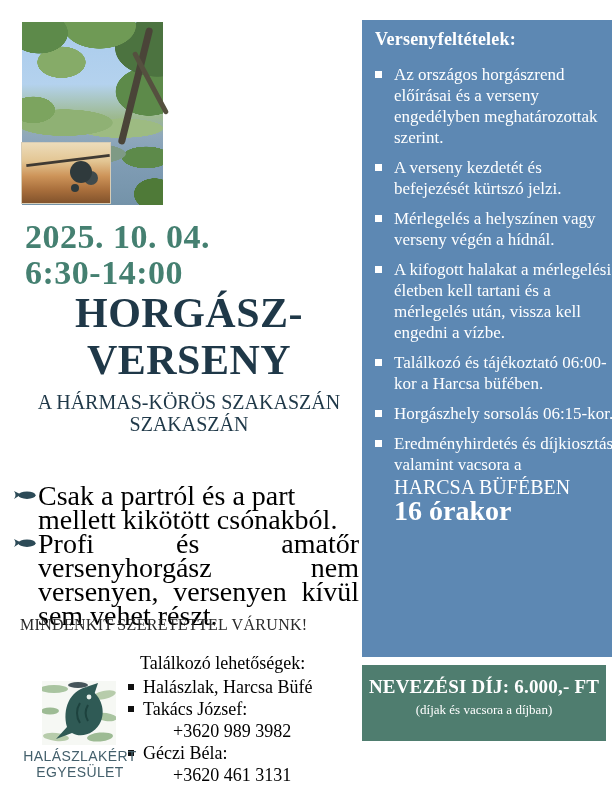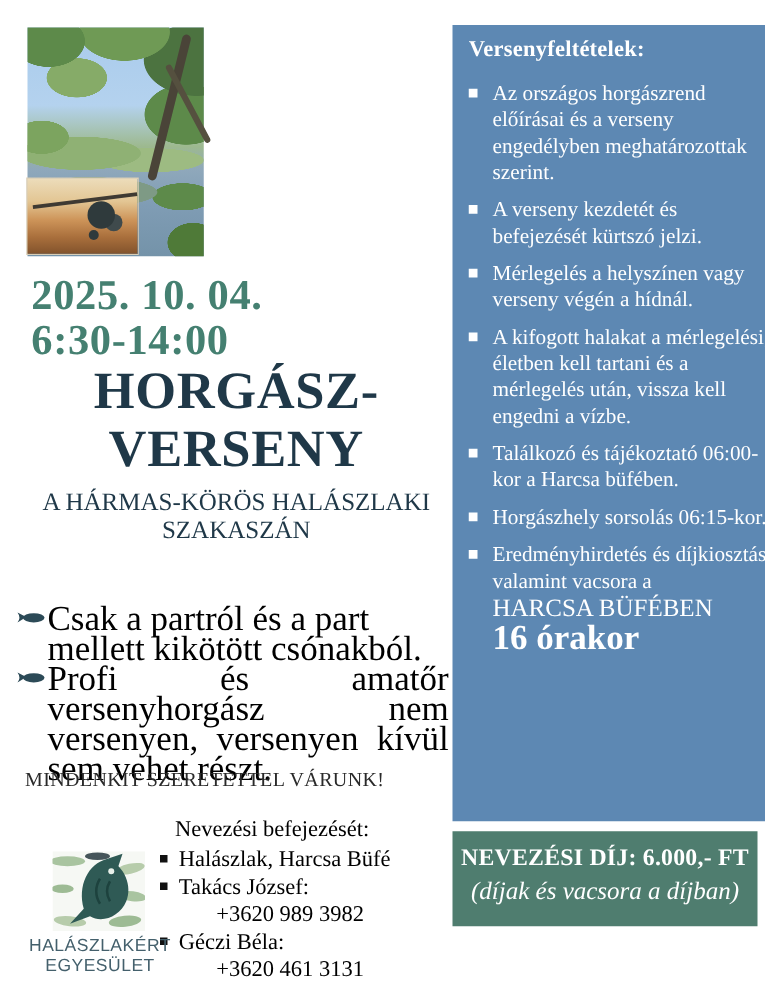--- a/index.html
+++ b/index.html
@@ -110,21 +110,21 @@
   }
   .cond-big  { font-size:20px; line-height:24px; }
   .cond-bold { font-size:28px; line-height:24px; font-weight:bold; }
 
   
   .fee {
     position:absolute; left:362px; top:665px; width:244px; height:76px;
     background:#4f7d6f; color:#ffffff; text-align:center; padding-top:11px;
   }
   .fee .l1 { font-size:19px; font-weight:bold; letter-spacing:0.2px; }
-  .fee .l2 { font-size:20px; margin-top:4px;font-style:italic; }
+  .fee .l2 { font-size:13px; margin-top:4px; }
 </style>
 </head>
 <body>
 
 <div class="page">
 
   <div class="photo">
     <div class="trunk"></div>
     <div class="branch"></div>
     <div class="inset">
@@ -137,21 +137,21 @@
     <div>2025. 10. 04.</div>
     <div>6:30-14:00</div>
   </div>
 
   <div class="title">
     <div>HORGÁSZ-</div>
     <div>VERSENY</div>
   </div>
 
   <div class="subtitle">
-    <div>A HÁRMAS-KÖRÖS HALÁSZLAKI</div>
+    <div>A HÁRMAS-KÖRÖS SZAKASZÁN</div>
     <div>SZAKASZÁN</div>
   </div>
 
 
   <div class="fish-row row-rule1">
     <span class="fish">
       <svg width="23" height="13" viewBox="0 0 23 13">
         <path d="M1 2 L8 5.6 L1 10 Q4 6 1 2 Z" fill="#2c4a57"></path>
         <ellipse cx="14" cy="6.2" rx="8.6" ry="3.7" fill="#2c4a57"></ellipse>
       </svg>
@@ -164,21 +164,21 @@
       <svg width="23" height="13" viewBox="0 0 23 13">
         <path d="M1 2 L8 5.6 L1 10 Q4 6 1 2 Z" fill="#2c4a57"></path>
         <ellipse cx="14" cy="6.2" rx="8.6" ry="3.7" fill="#2c4a57"></ellipse>
       </svg>
     </span>
     <div class="txt">Profi és amatőr versenyhorgász nem versenyen, versenyen kívül sem vehet részt.</div>
   </div>
 
   <div class="welcome">MINDENKIT SZERETETTEL VÁRUNK!</div>
 
-  <div class="reg-heading">Nevezési befejezését:</div>
+  <div class="reg-heading">Találkozó lehetőségek:</div>
   <div class="reg-list">
     <div class="reg-item">
       <span class="sqb"></span>
       <span>Halászlak, Harcsa Büfé</span>
     </div>
     <div class="reg-item">
       <span class="sqb"></span>
       <span>Takács József:</span>
     </div>
     <div class="reg-phone">+3620 989 3982</div>

